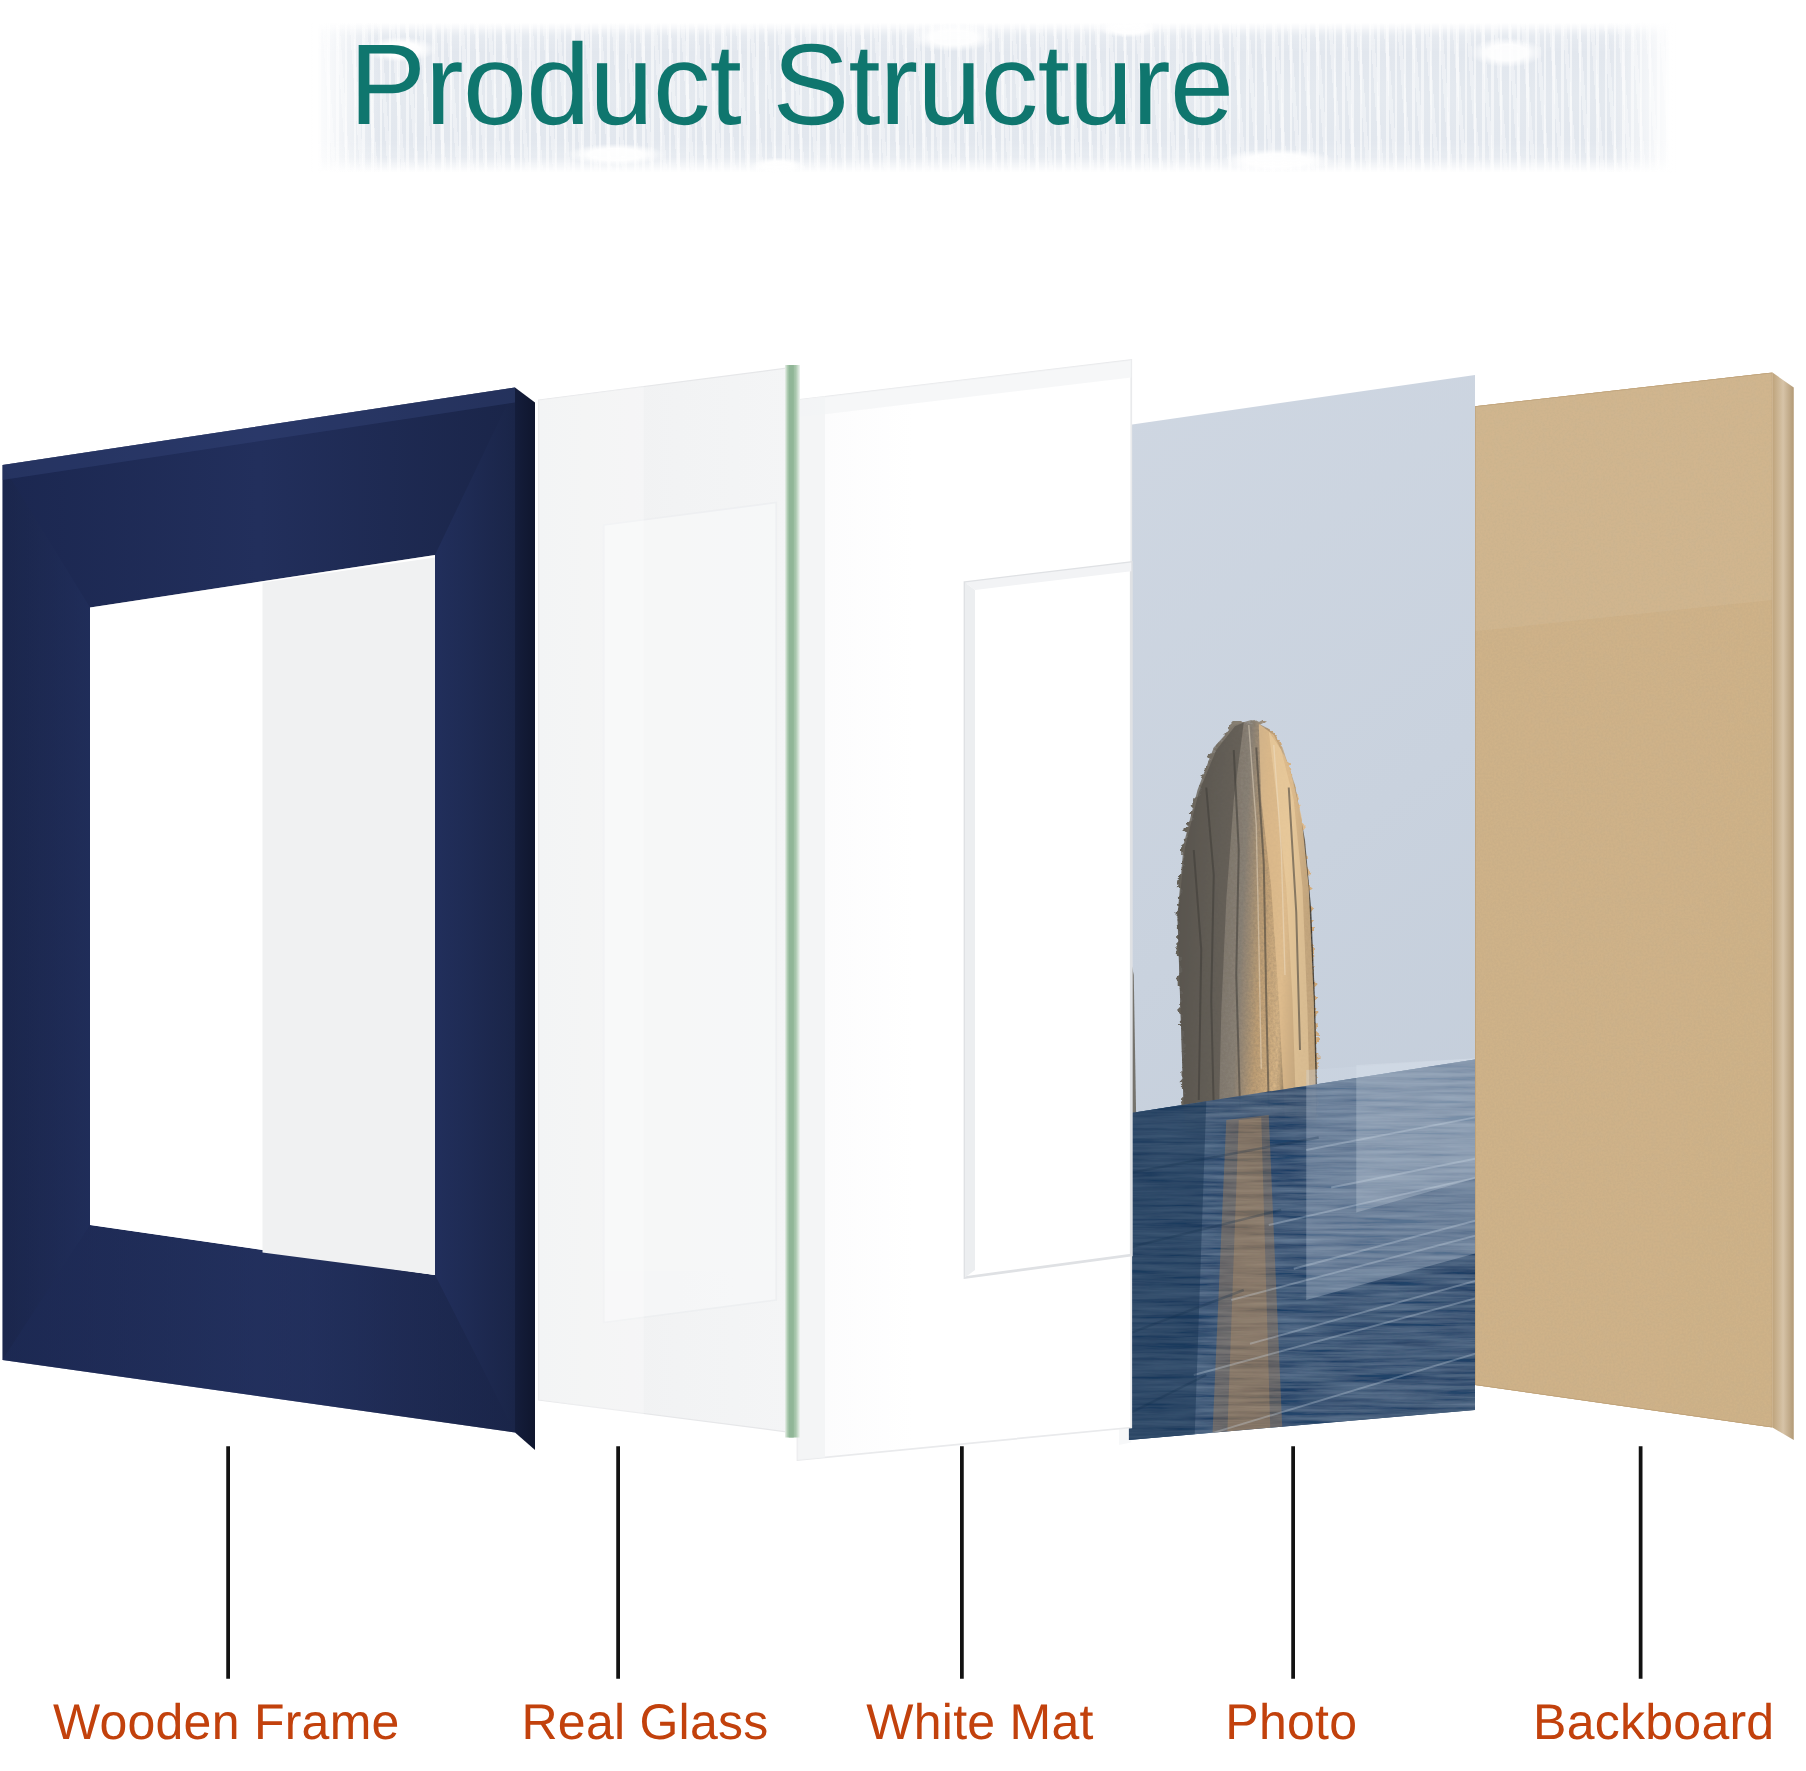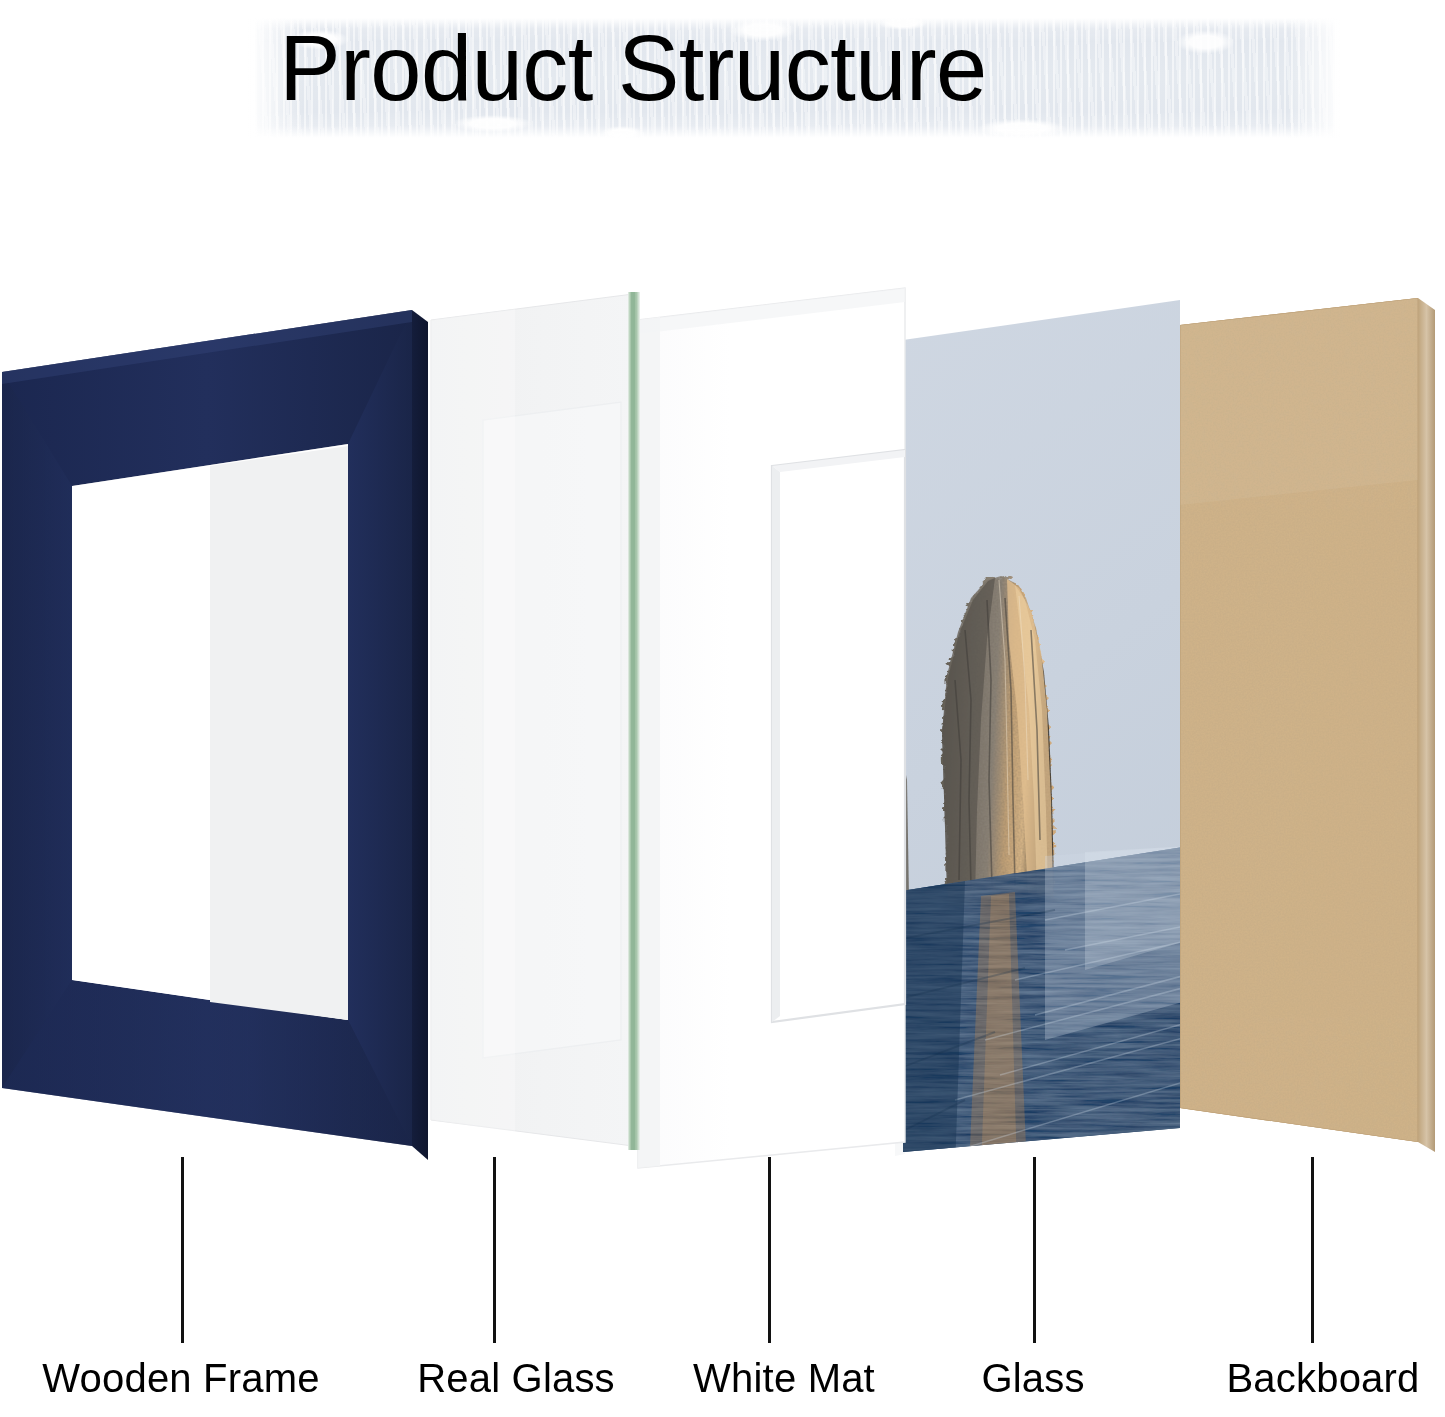--- a/index.html
+++ b/index.html
@@ -33,21 +33,21 @@
         rgba(232,236,241,0) 100%);
     filter:blur(.3px);
   }
   #title-brush::before,#title-brush::after{
     content:"";position:absolute;top:0;height:100%;width:60px;
   }
   #title-brush::before{left:-12px;background:linear-gradient(90deg,rgba(255,255,255,1) 8%,rgba(255,255,255,0) 100%);}
   #title-brush::after{right:-12px;background:linear-gradient(270deg,rgba(255,255,255,1) 8%,rgba(255,255,255,0) 100%);}
   #page-title{
     position:absolute;left:0;top:8px;width:1266px;text-align:center;
-    font-size:92px;line-height:120px;font-weight:400;color:#000000;
+    font-size:92px;line-height:120px;font-weight:400;color:#0f766e;
     letter-spacing:-.5px;white-space:nowrap;
   }
 
   
   #stack{position:absolute;left:0;top:0;width:1445px;height:1417px;}
   .layer{position:absolute;}
 
   
   #frame-layer{left:0px;top:280px;width:440px;height:890px;}
   .frame-svg{display:block;}
@@ -64,21 +64,21 @@
   
   #board-layer{left:1170px;top:280px;width:275px;height:890px;}
 
   
   #callouts{position:absolute;left:0;top:0;width:1445px;height:1417px;}
   .leader{
     position:absolute;width:3px;background:#121212;top:1157px;height:186px;
   }
   .label{
     position:absolute;top:1355px;font-size:40px;line-height:46px;
-    color:#000000;font-weight:400;white-space:nowrap;letter-spacing:.2px;
+    color:#c2410c;font-weight:400;white-space:nowrap;letter-spacing:.2px;
     transform:translateX(-50%);
   }
 </style>
 </head>
 <body>
 
 <div id="title-area">
   <div id="title-brush"></div>
   <div id="page-title">Product Structure</div>
 </div>
@@ -366,16 +366,16 @@
 
   <div class="leader" style="left:181px;"></div>
   <div class="leader" style="left:493px;"></div>
   <div class="leader" style="left:768px;"></div>
   <div class="leader" style="left:1033px;"></div>
   <div class="leader" style="left:1311px;"></div>
 
   <div class="label" style="left:181px;">Wooden Frame</div>
   <div class="label" style="left:784px;">White Mat</div>
   <div class="label" style="left:516px;">Real Glass</div>
-  <div class="label" style="left:1033px;">Glass</div>
+  <div class="label" style="left:1033px;">Photo</div>
   <div class="label" style="left:1323px;">Backboard</div>
 
 </div>
 
 </body></html>

